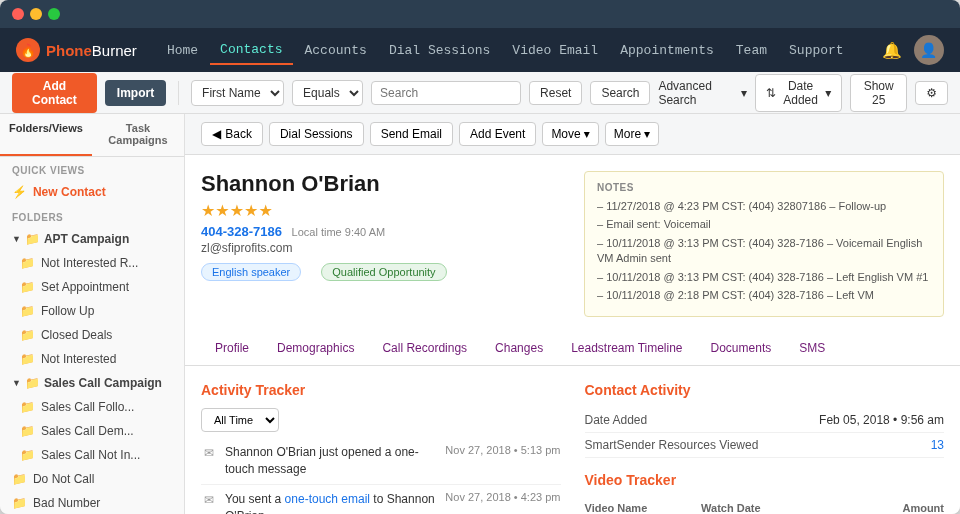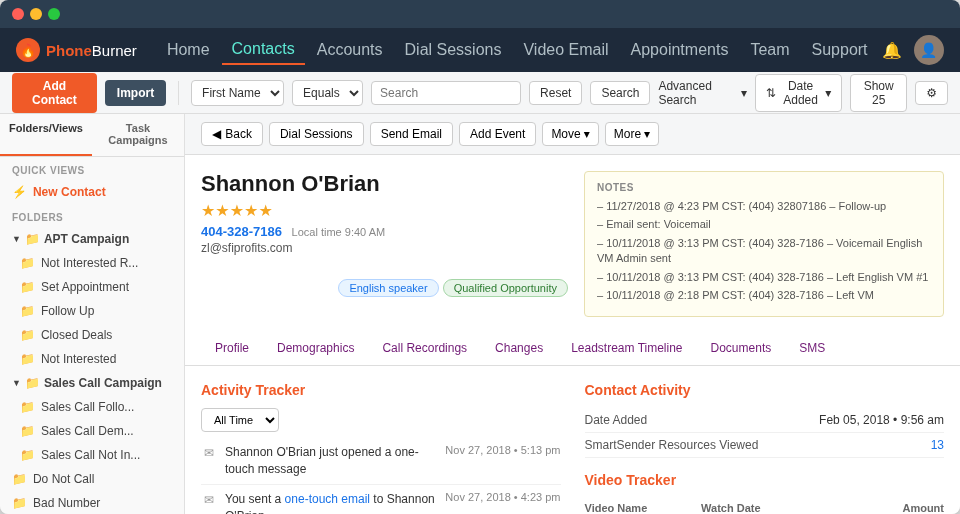--- a/index.html
+++ b/index.html
@@ -14,21 +14,21 @@
     .titlebar-dot.yellow { background: #febc2e; }
     .titlebar-dot.green { background: #28c840; }
 
     
     .navbar { background: #1e2a3a; height: 44px; display: flex; align-items: center; padding: 0 16px; flex-shrink: 0; gap: 0; }
     .navbar-brand { display: flex; align-items: center; gap: 6px; margin-right: 20px; }
     .brand-icon { width: 24px; height: 24px; background: #f05a28; border-radius: 50%; display: flex; align-items: center; justify-content: center; color: white; font-size: 13px; font-weight: bold; }
     .brand-text { color: white; font-size: 15px; font-weight: 600; }
     .brand-text span { color: #f05a28; }
     .nav-items { display: flex; align-items: center; gap: 2px; flex: 1; }
-    .nav-item { color: #b0bec5; font-size: 16px; padding: 0 10px; height: 29px; display: flex; align-items: center; cursor: pointer; text-decoration: none; }
+    .nav-item { color: #b0bec5; font-size: 13px; padding: 0 10px; height: 29px; display: flex; align-items: center; cursor: pointer; text-decoration: none; font-family: Liberation Mono, monospace; }
     .nav-item.active { color: #5eead4; border-bottom: 2px solid #f05a28; }
     .nav-right { display: flex; align-items: center; gap: 12px; }
     .bell-icon { color: #b0bec5; font-size: 16px; cursor: pointer; }
     .avatar { width: 30px; height: 30px; border-radius: 50%; background: #8e7c6e; overflow: hidden; display: flex; align-items: center; justify-content: center; font-size: 14px; }
 
     
     .toolbar { background: #f5f6f7; border-bottom: 1px solid #ddd; height: 42px; display: flex; align-items: center; padding: 0 12px; gap: 8px; flex-shrink: 0; }
     .btn-orange { background: #f05a28; color: white; border: none; padding: 6px 12px; border-radius: 4px; font-size: 12px; font-weight: 600; cursor: pointer; }
     .btn-dark { background: #3d4f60; color: white; border: none; padding: 6px 12px; border-radius: 4px; font-size: 12px; font-weight: 600; cursor: pointer; }
     .toolbar-sep { width: 1px; height: 24px; background: #ddd; margin: 0 4px; }
@@ -64,21 +64,21 @@
     .btn-action-drop { border: 1px solid #ccc; background: white; padding: 4px 8px; border-radius: 4px; font-size: 12px; cursor: pointer; display: flex; align-items: center; gap: 3px; }
 
     
     .contact-body { display: flex; padding: 16px; gap: 16px; }
     .contact-left { flex: 1; }
     .contact-name { font-size: 22px; font-weight: 700; color: #1a1a1a; margin-bottom: 4px; }
     .stars { color: #f5a623; font-size: 16px; margin-bottom: 4px; }
     .phone-line { font-size: 13px; color: #1a73e8; font-weight: 600; margin-bottom: 2px; }
     .phone-time { font-size: 11px; color: #888; font-weight: 400; margin-left: 6px; }
     .email-line { font-size: 12px; color: #555; margin-bottom: 8px; }
-    .tags { display: flex; gap: 4px; margin-top: 24px; justify-content: flex-end; }
+    .tags { display: flex; gap: 20px; margin-top: 8px; }
     .tag { background: #e8f4ff; border: 1px solid #b3d4ff; border-radius: 12px; padding: 2px 10px; font-size: 11px; color: #1a73e8; }
     .tag.green { background: #e8f5e9; border-color: #a5d6a7; color: #2e7d32; }
 
     
     .notes-box { background: #fffef2; border: 1px solid #e8e0b0; border-radius: 4px; padding: 10px 12px; font-size: 11px; color: #555; min-width: 320px; max-width: 360px; }
     .notes-title { font-size: 10px; font-weight: 700; color: #888; text-transform: uppercase; letter-spacing: 0.5px; margin-bottom: 6px; }
     .notes-line { margin-bottom: 3px; line-height: 1.4; }
 
     
     .profile-tabs { border-bottom: 1px solid #ddd; padding: 0 16px; display: flex; gap: 0; }

